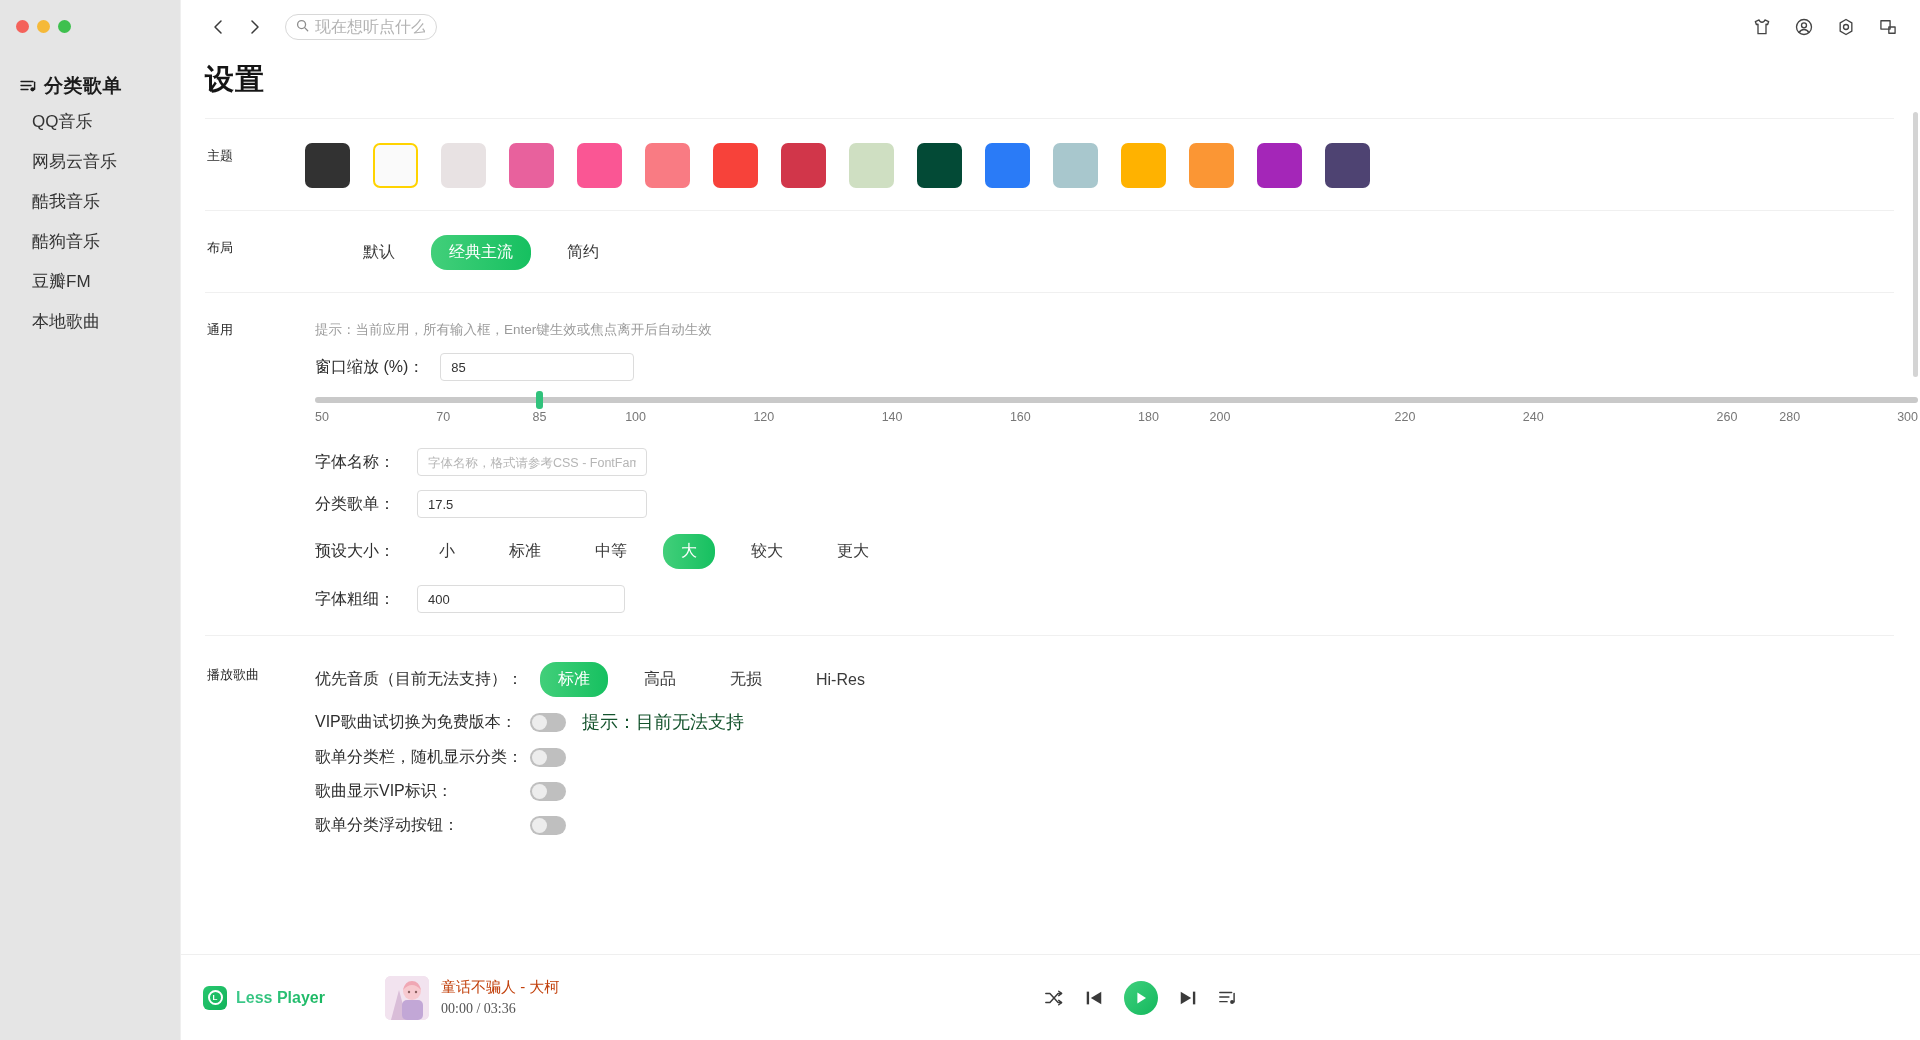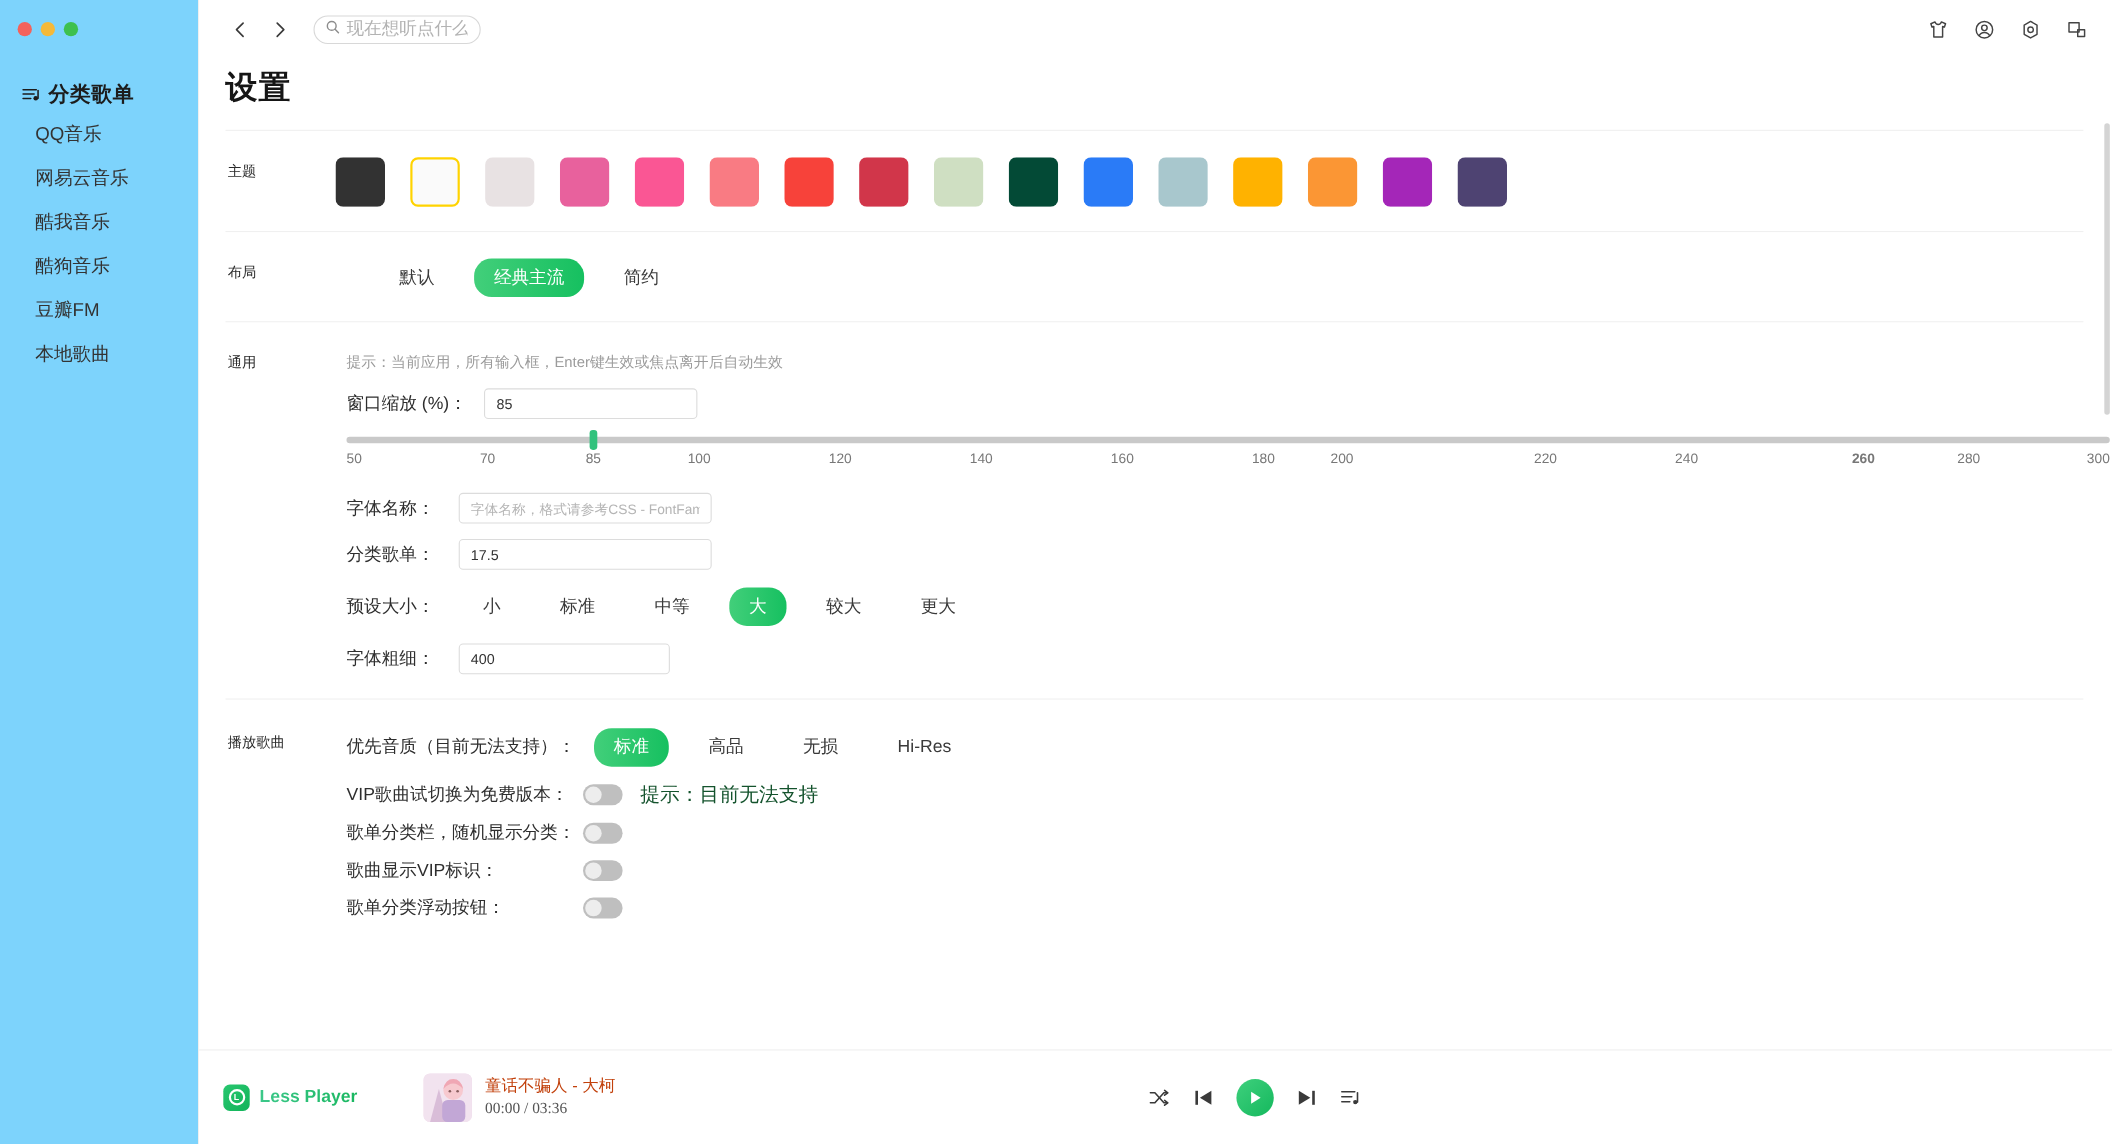--- a/index.html
+++ b/index.html
@@ -8,21 +8,21 @@
     overflow: hidden;
     background: #ffffff;
     font-family: "Liberation Sans", "DejaVu Sans", sans-serif;
     color: #2a2a2a;
   }
   .app { position: relative; width: 1920px; height: 1040px; display: flex; }
 
   
   .sidebar {
     width: 180px; height: 1040px;
-    background: #7dd3fc;
+    background: #e5e5e5;
     flex: 0 0 180px;
     position: relative;
   }
   .traffic {
     display: flex; align-items: center; gap: 8px;
     padding: 14px 0 0 16px;
     height: 38px;
   }
   .dot { width: 13px; height: 13px; border-radius: 50%; }
   .dot.red { background: #f4625b; }
@@ -375,21 +375,21 @@
                 <span class="tick" style="left: 128.24px;">70</span>
                 <span class="tick" style="left: 224.42px;">85</span>
                 <span class="tick" style="left: 320.6px;">100</span>
                 <span class="tick" style="left: 448.84px;">120</span>
                 <span class="tick" style="left: 577.08px;">140</span>
                 <span class="tick" style="left: 705.32px;">160</span>
                 <span class="tick" style="left: 833.56px;">180</span>
                 <span class="tick" style="left: 905px;">200</span>
                 <span class="tick" style="left: 1090.04px;">220</span>
                 <span class="tick" style="left: 1218.28px;">240</span>
-                <span class="tick" style="left: 1379px; font-weight: bold;">260</span>
+                <span class="tick" style="left: 1412px;">260</span>
                 <span class="tick" style="left: 1474.76px;">280</span>
                 <span class="tick" style="left: 1603px; transform: translateX(-100%);">300</span>
               </div>
           </div>
 
           <div class="frow">
             <span class="frow-label label-w1">字体名称：</span>
             <input class="tinput" style="width: 230px;" type="text" value="" placeholder="字体名称，格式请参考CSS - FontFamily">
           </div>
 
@@ -405,21 +405,21 @@
                 <span class="pill">标准</span>
                 <span class="pill">中等</span>
                 <span class="pill active">大</span>
                 <span class="pill">较大</span>
                 <span class="pill">更大</span>
               </div>
           </div>
 
           <div class="frow" style="padding-top:16px;">
             <span class="frow-label label-w1">字体粗细：</span>
-            <input class="tinput" style="width: 192px;" type="text" value="400">
+            <input class="tinput" style="width: 208px;" type="text" value="400">
           </div>
         </div>
       </div>
 
       <div class="section" style="padding-top:24px;">
         <div class="section-label">播放歌曲</div>
         <div class="section-body">
           <div class="frow" style="padding-top:2px;">
             <span class="frow-label label-w2">优先音质（目前无法支持）：</span>
             <div class="pills" id="quality-pills">

